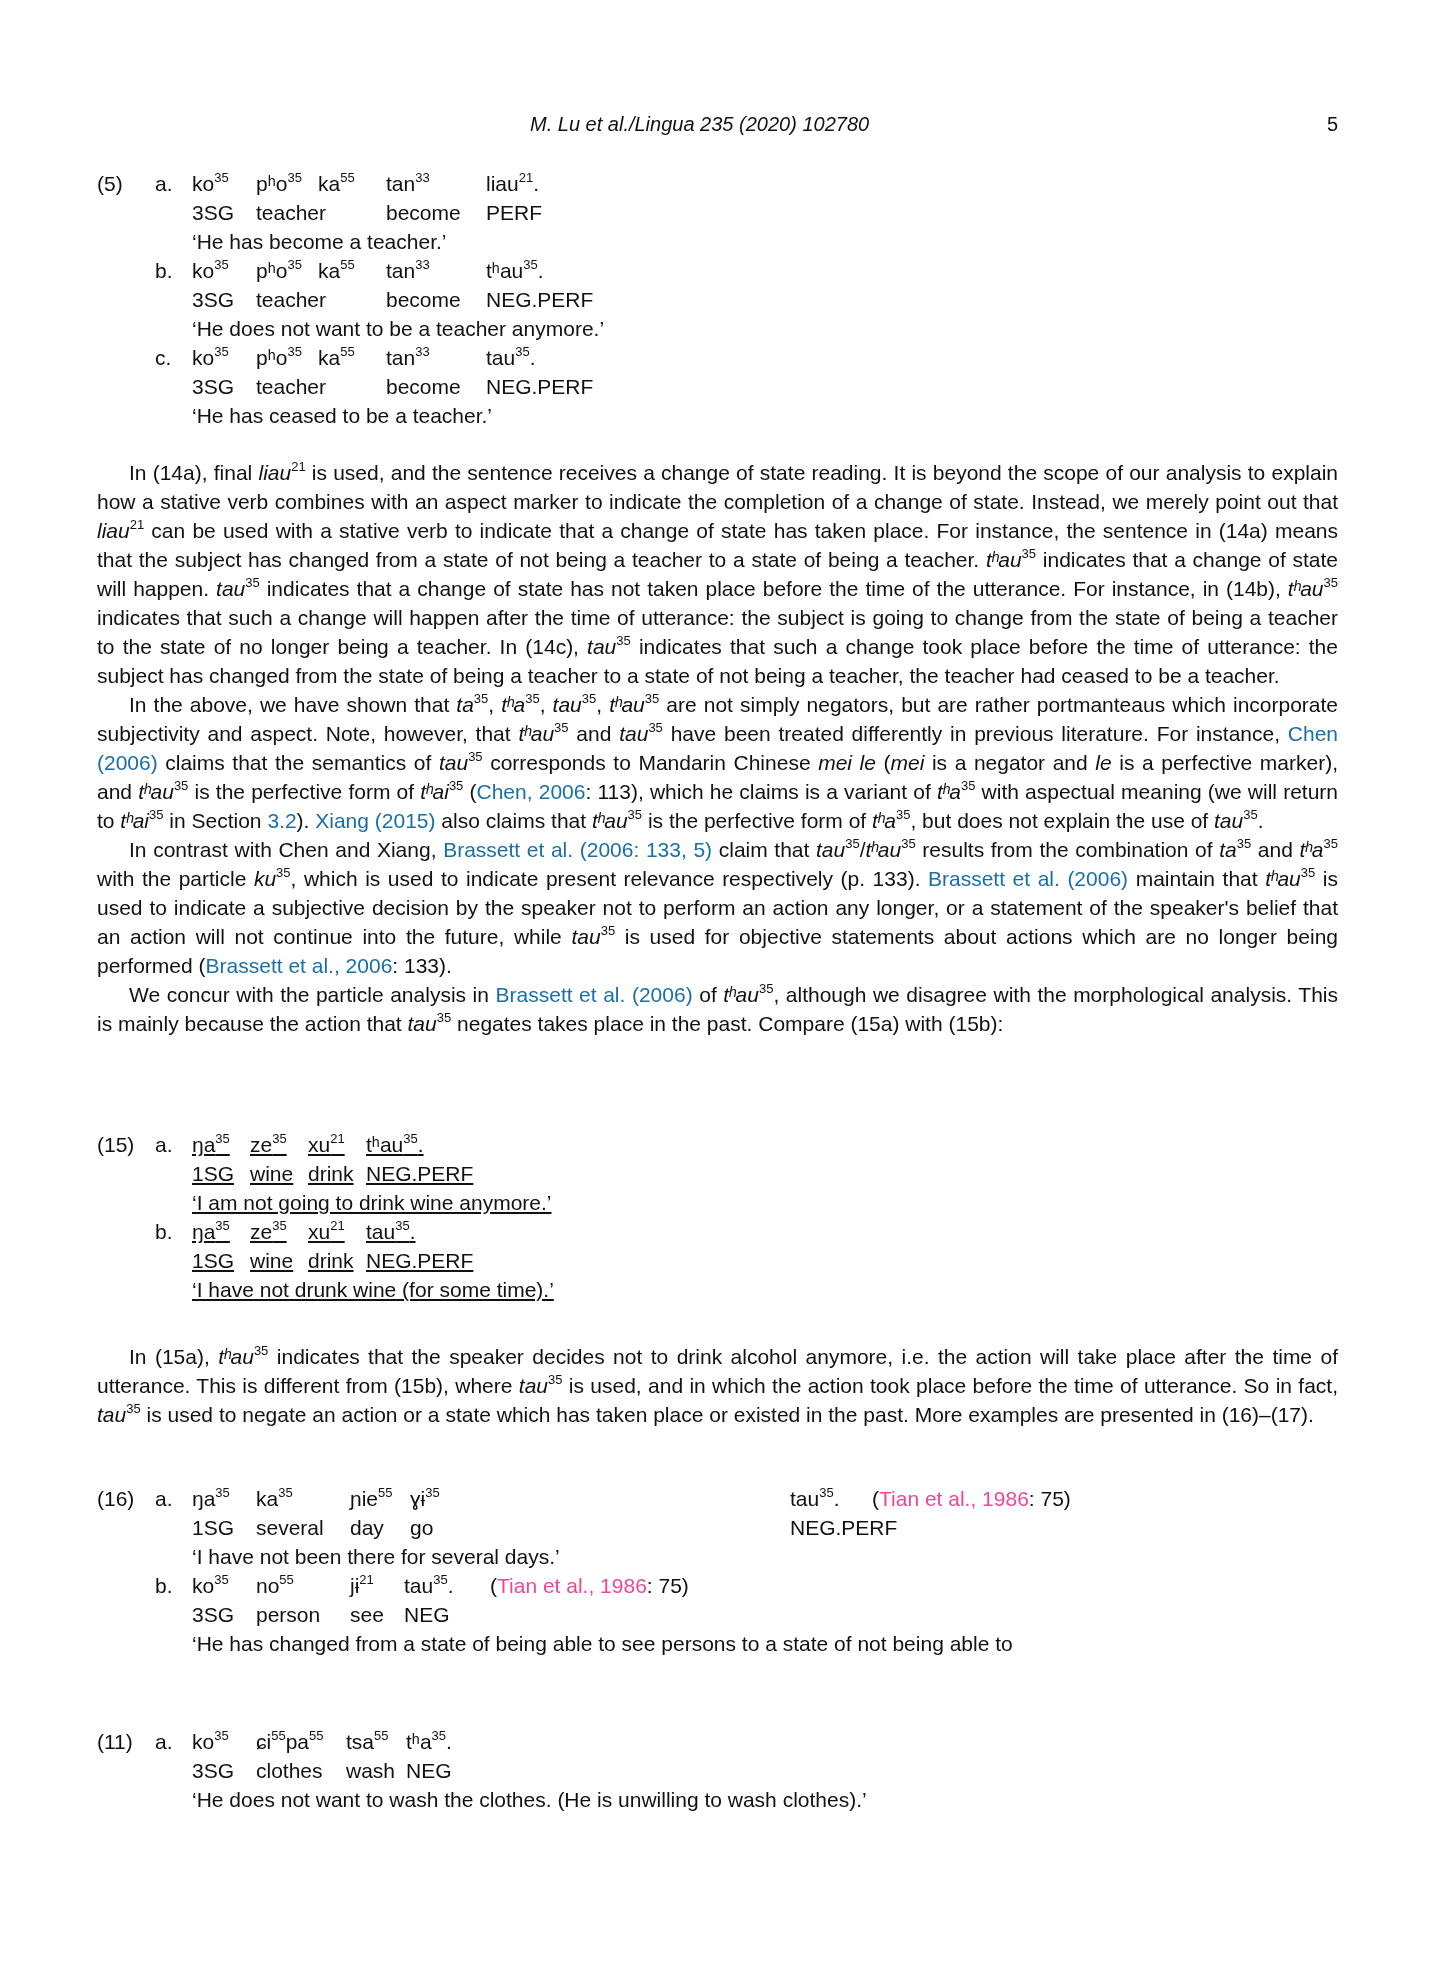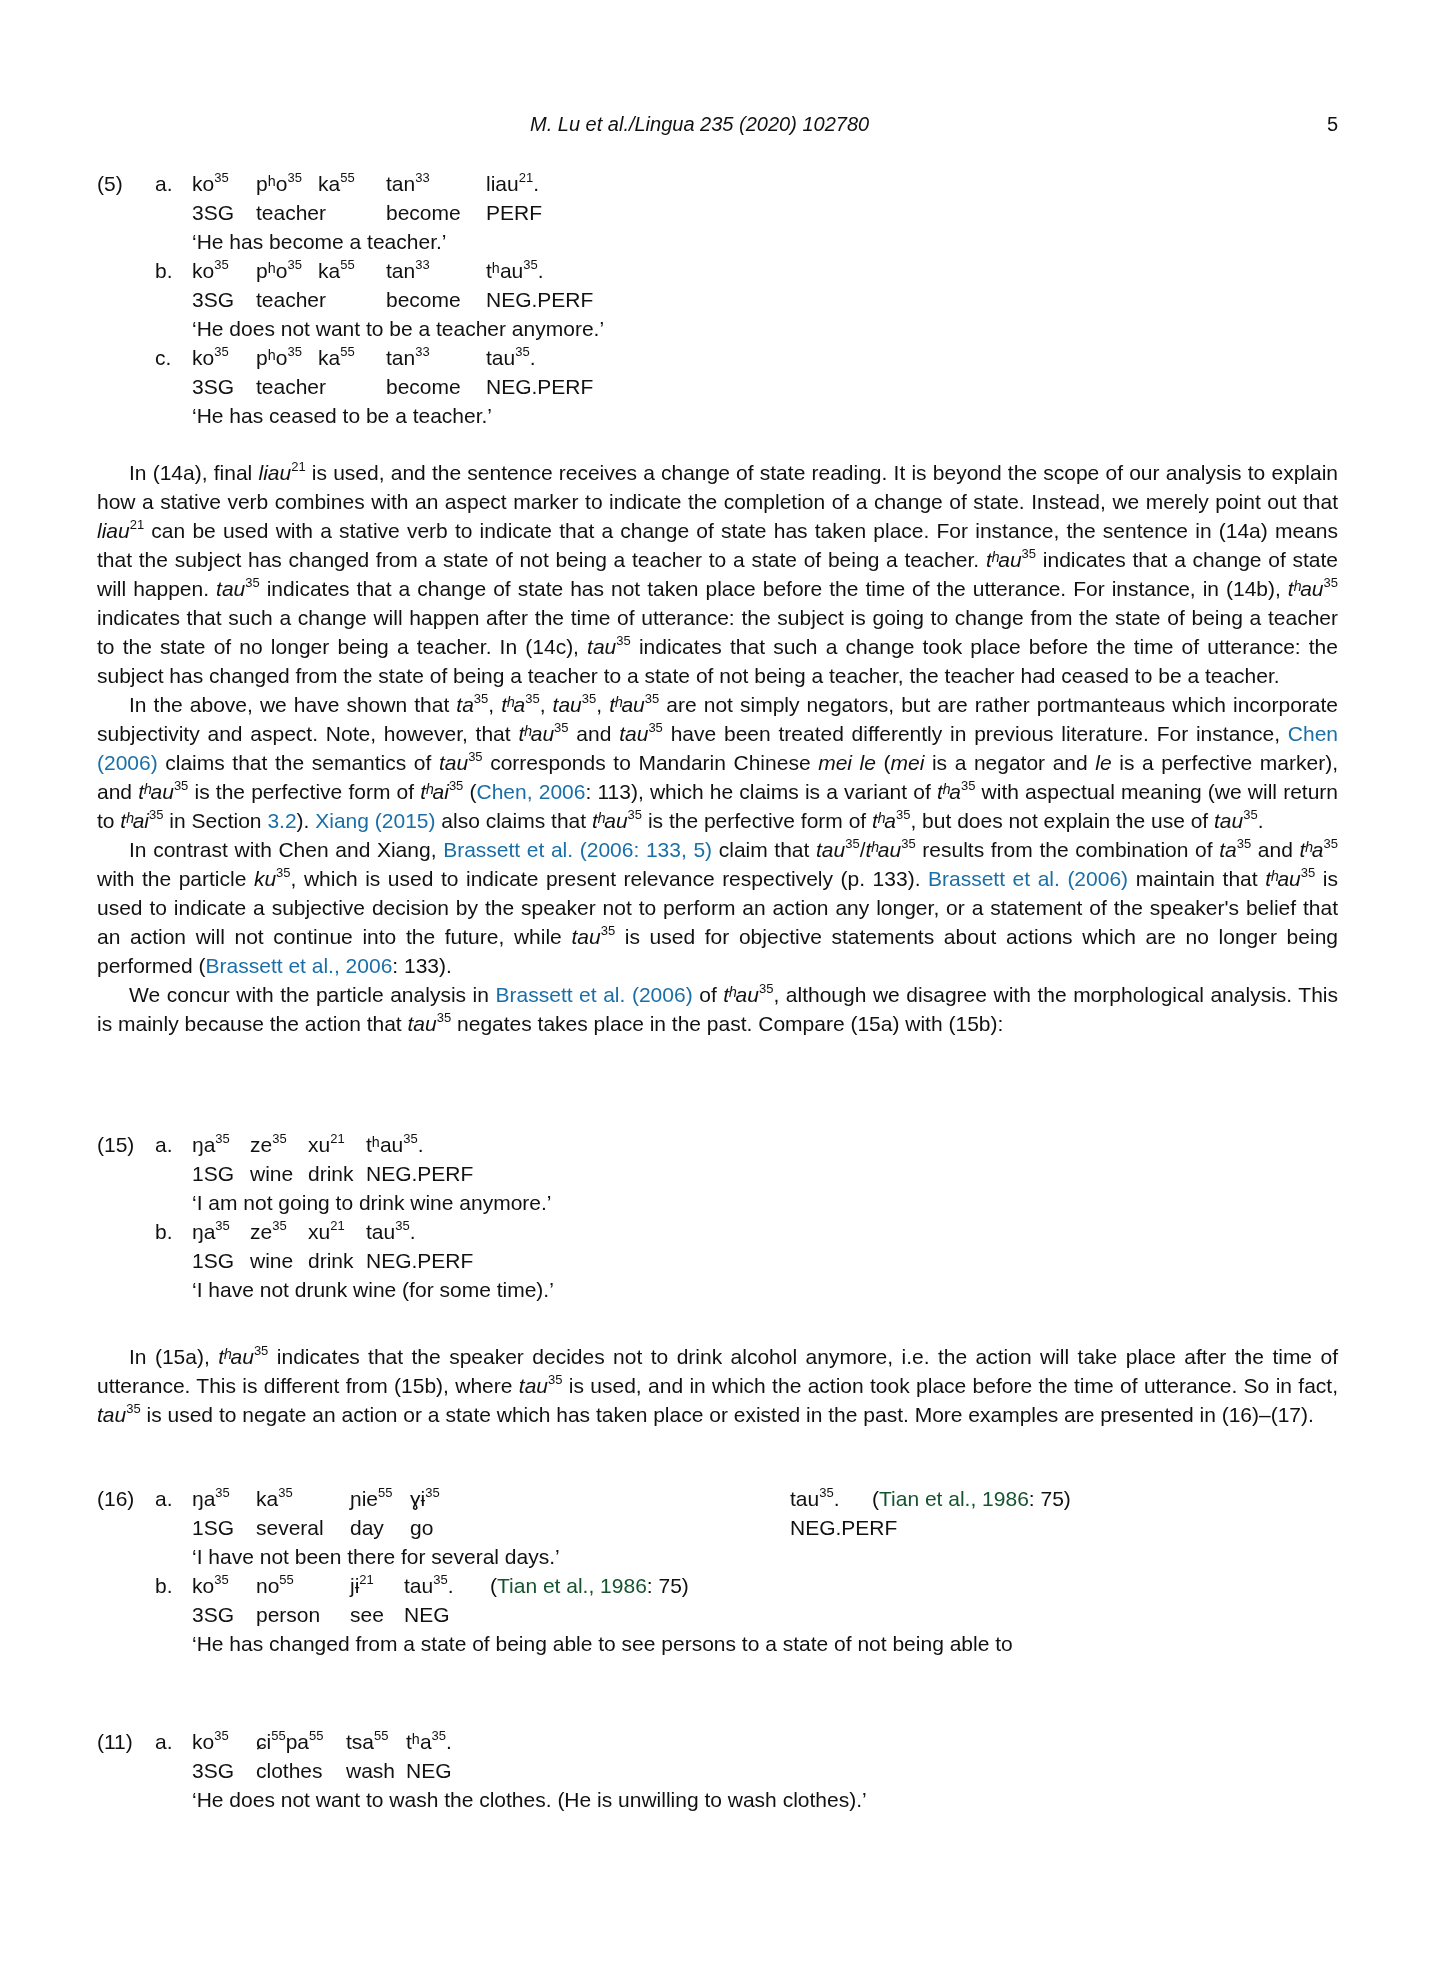--- a/index.html
+++ b/index.html
@@ -14,21 +14,21 @@
   .ex .letter { position: absolute; left: 0; width: 30px; }
   .ex .lines { margin-left: 37px; }
   .row { display: flex; white-space: nowrap; }
   .row span.w { display: inline-block; }
   sup { font-size: 13px; line-height: 0; vertical-align: 9px; }
   .para { position: absolute; left: 97px; width: 1241px; font-size: 21px; line-height: 29px;
           text-align: justify; }
   .para p { margin: 0; text-indent: 32px; }
   .link { color: #1a6fa8; }
   i { font-style: italic; }
-  .cite { color: #14532d; }
+  .cite { color: #ec4899; }
 </style>
 </head>
 <body>
 
 <div class="header">
   <span class="running-head">M. Lu et al./Lingua 235 (2020) 102780</span>
   <span class="page-num">5</span>
 </div>
 
 <div class="ex" style="top:169px;">
@@ -98,21 +98,21 @@
 <div class="para" style="top:458px;">
   <p><span>In (14a), final </span><i>liau</i><sup>21</sup><span> is used, and the sentence receives a change of state reading. It is beyond the scope of our analysis to explain how a stative verb combines with an aspect marker to indicate the completion of a change of state. Instead, we merely point out that </span><i>liau</i><sup>21</sup><span> can be used with a stative verb to indicate that a change of state has taken place. For instance, the sentence in (14a) means that the subject has changed from a state of not being a teacher to a state of being a teacher. </span><i>tʰau</i><sup>35</sup><span> indicates that a change of state will happen. </span><i>tau</i><sup>35</sup><span> indicates that a change of state has not taken place before the time of the utterance. For instance, in (14b), </span><i>tʰau</i><sup>35</sup><span> indicates that such a change will happen after the time of utterance: the subject is going to change from the state of being a teacher to the state of no longer being a teacher. In (14c), </span><i>tau</i><sup>35</sup><span> indicates that such a change took place before the time of utterance: the subject has changed from the state of being a teacher to a state of not being a teacher, the teacher had ceased to be a teacher.</span></p>
 
   <p><span>In the above, we have shown that </span><i>ta</i><sup>35</sup>, <i>tʰa</i><sup>35</sup>, <i>tau</i><sup>35</sup>, <i>tʰau</i><sup>35</sup><span> are not simply negators, but are rather portmanteaus which incorporate subjectivity and aspect. Note, however, that </span><i>tʰau</i><sup>35</sup><span> and </span><i>tau</i><sup>35</sup><span> have been treated differently in previous literature. For instance, </span><span class="link">Chen (2006)</span><span> claims that the semantics of </span><i>tau</i><sup>35</sup><span> corresponds to Mandarin Chinese </span><i>mei le</i><span> (</span><i>mei</i><span> is a negator and </span><i>le</i><span> is a perfective marker), and </span><i>tʰau</i><sup>35</sup><span> is the perfective form of </span><i>tʰai</i><sup>35</sup><span> (</span><span class="link">Chen, 2006</span><span>: 113), which he claims is a variant of </span><i>tʰa</i><sup>35</sup><span> with aspectual meaning (we will return to </span><i>tʰai</i><sup>35</sup><span> in Section </span><span class="link">3.2</span><span>). </span><span class="link">Xiang (2015)</span><span> also claims that </span><i>tʰau</i><sup>35</sup><span> is the perfective form of </span><i>tʰa</i><sup>35</sup><span>, but does not explain the use of </span><i>tau</i><sup>35</sup><span>.</span></p>
 
   <p><span>In contrast with Chen and Xiang, </span><span class="link">Brassett et al. (2006: 133, 5)</span><span> claim that </span><i>tau</i><sup>35</sup>/<i>tʰau</i><sup>35</sup><span> results from the combination of </span><i>ta</i><sup>35</sup><span> and </span><i>tʰa</i><sup>35</sup><span> with the particle </span><i>ku</i><sup>35</sup><span>, which is used to indicate present relevance respectively (p. 133). </span><span class="link">Brassett et al. (2006)</span><span> maintain that </span><i>tʰau</i><sup>35</sup><span> is used to indicate a subjective decision by the speaker not to perform an action any longer, or a statement of the speaker's belief that an action will not continue into the future, while </span><i>tau</i><sup>35</sup><span> is used for objective statements about actions which are no longer being performed (</span><span class="link">Brassett et al., 2006</span><span>: 133).</span></p>
 
   <p><span>We concur with the particle analysis in </span><span class="link">Brassett et al. (2006)</span><span> of </span><i>tʰau</i><sup>35</sup><span>, although we disagree with the morphological analysis. This is mainly because the action that </span><i>tau</i><sup>35</sup><span> negates takes place in the past. Compare (15a) with (15b):</span></p>
 </div>
 
-<div class="ex" style="top:1130px;">
+<div class="ex" style="top:1130px;text-decoration:underline;">
   <span class="num">(15)</span>
   <div class="item">
     <span class="letter">a.</span>
     <div class="lines">
       <div class="row">
         <span class="w" style="width:58px"><span>ŋa</span><sup>35</sup></span>
         <span class="w" style="width:58px"><span>ze</span><sup>35</sup></span>
         <span class="w" style="width:58px"><span>xu</span><sup>21</sup></span>
         <span class="w"><span>tʰau</span><sup>35</sup><span>.</span></span>
       </div>

